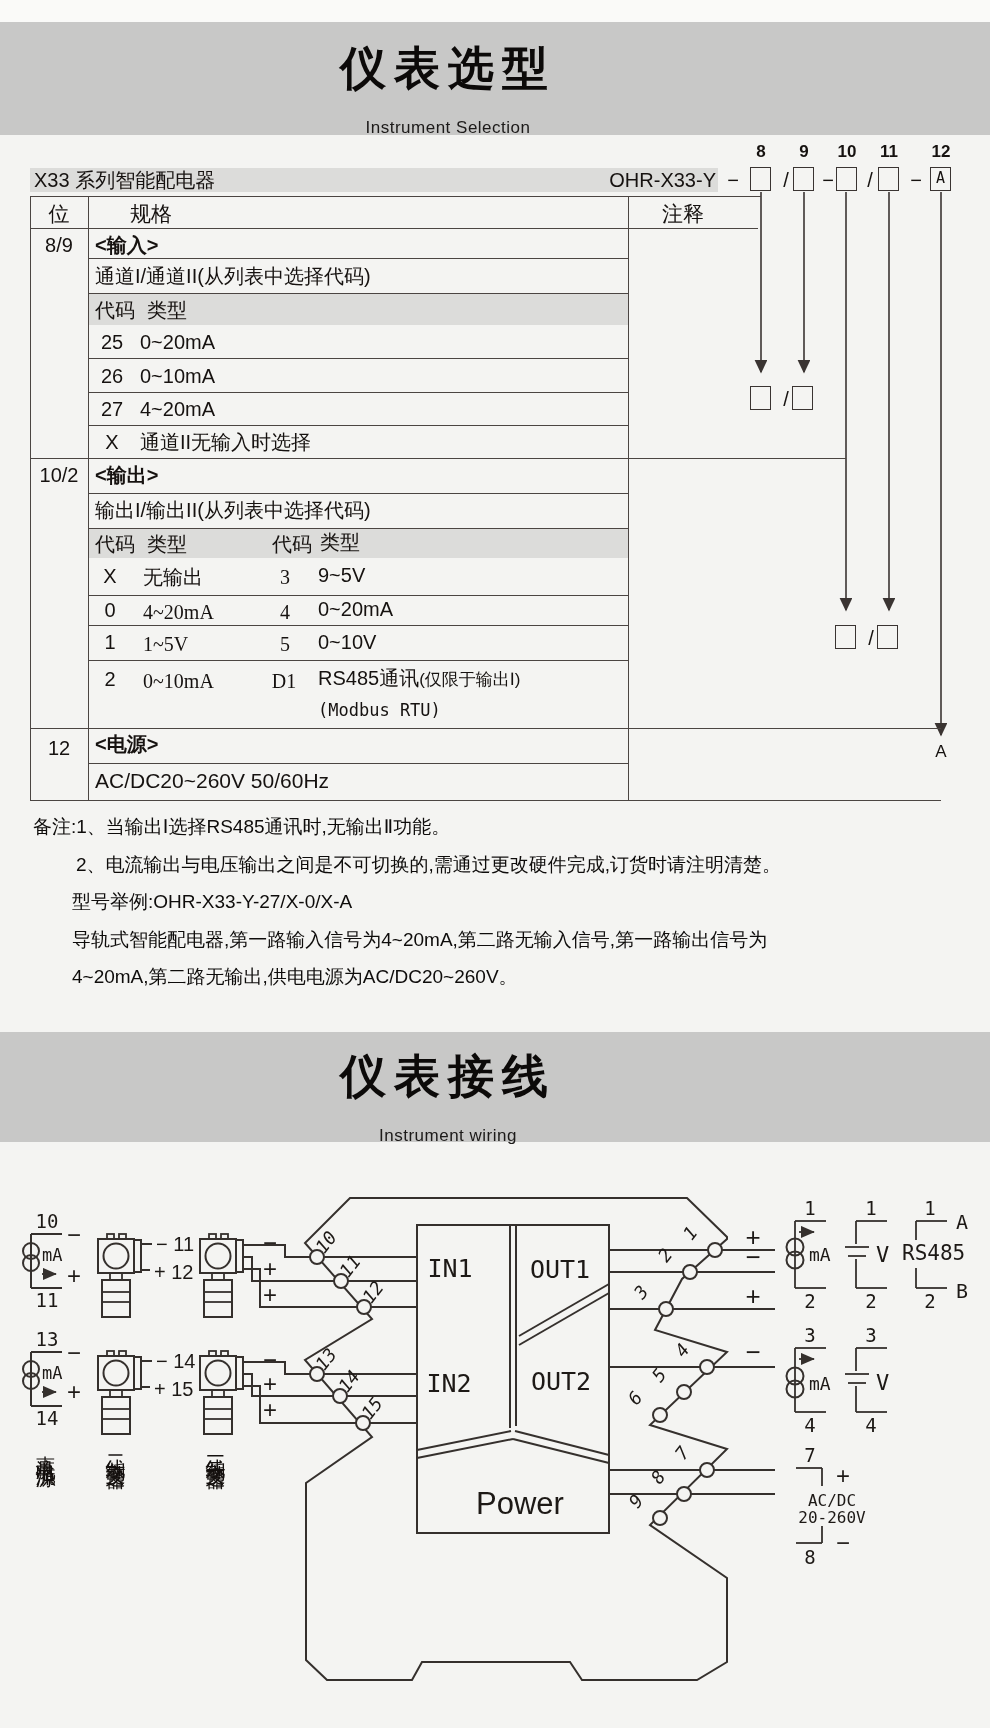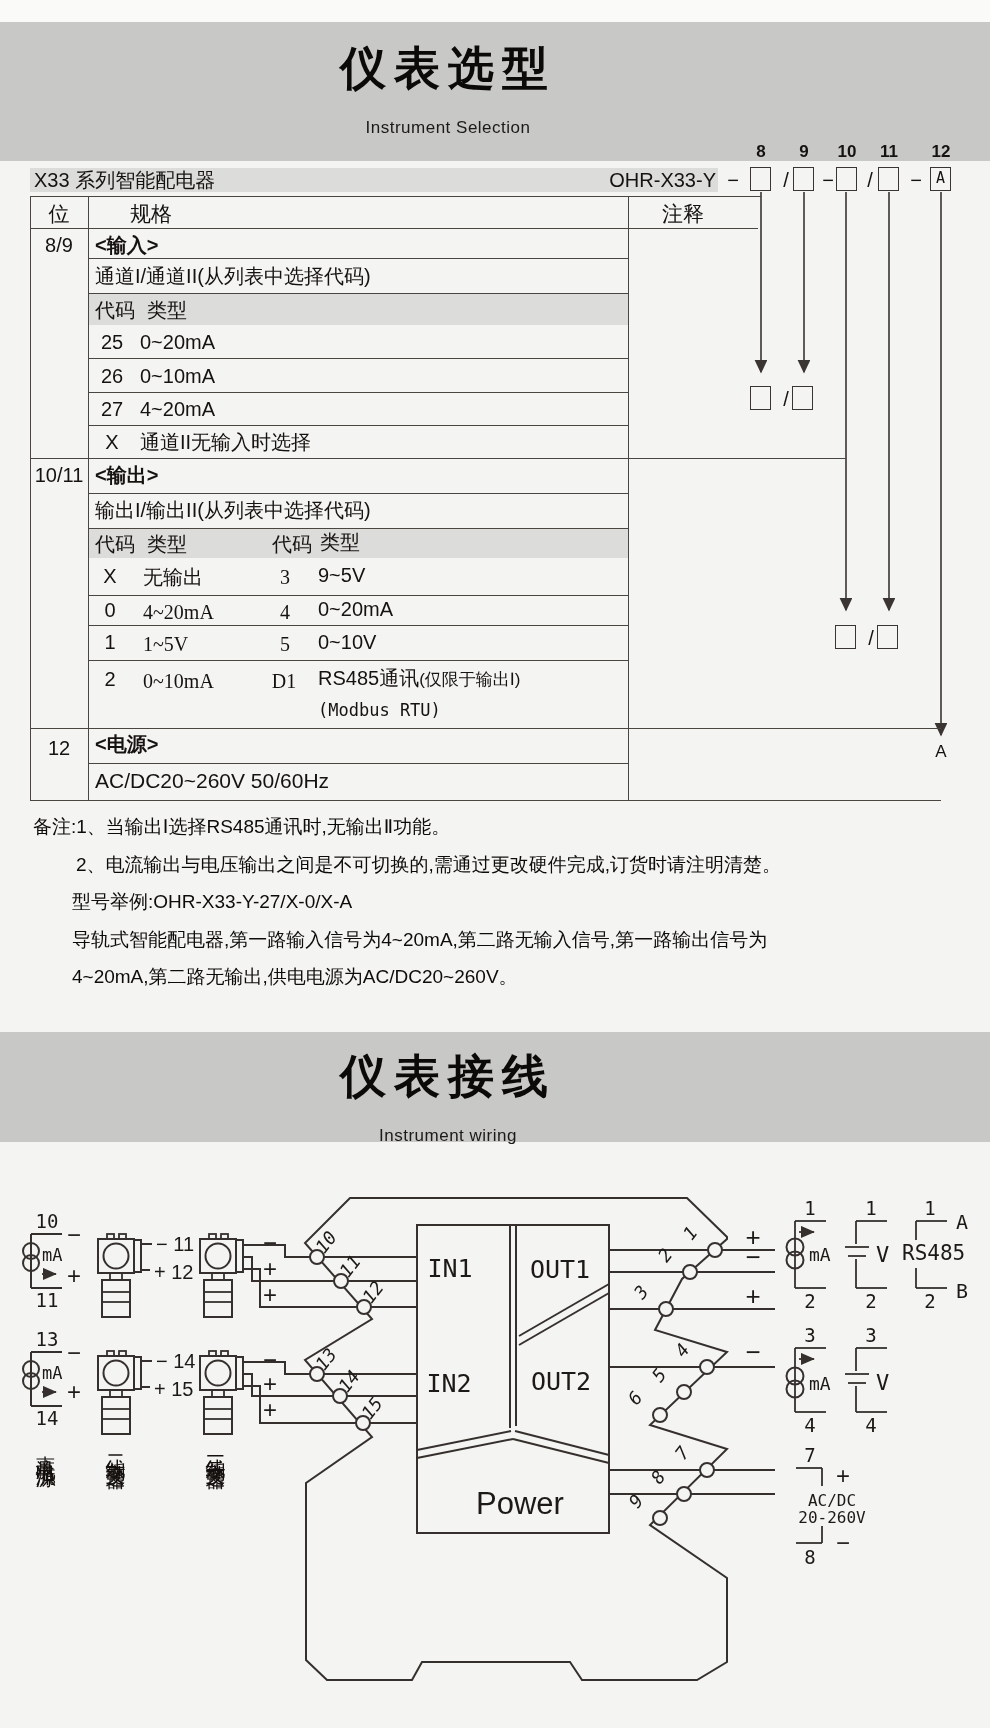--- a/index.html
+++ b/index.html
@@ -27,21 +27,21 @@
   svg text{fill:#1d1916;}
   .sg{stroke:#35302d;stroke-width:2;fill:none;}
   .sgthin{stroke:#35302d;stroke-width:1.8;fill:none;}
 </style>
 </head>
 <body>
 
 <div class="page">
 
   <div class="abs" style="left:0;top:0;width:990px;height:22px;background:#fafaf8;"></div>
-  <div class="banner" style="top:22px;height:139px;">
+  <div class="banner" style="top:22px;height:113px;">
     <div class="t" style="margin-top:16px;width:896px;">仪表选型</div>
     <div class="s" style="width:896px;">Instrument Selection</div>
   </div>
 
   <div class="gray" style="left:30px;top:168px;width:688px;height:24px;">
     <span class="txt" style="left:4px;top:0;">X33 系列智能配电器</span>
     <span class="txt" style="right:2px;top:0;">OHR-X33-Y</span>
   </div>
 
   <span class="digit" style="left:746px;top:142px;">8</span>
@@ -119,21 +119,21 @@
 
   <span class="txt ctr" style="left:95px;top:330px;width:34px;">25</span>
   <span class="txt" style="left:140px;top:330px;">0~20mA</span>
   <span class="txt ctr" style="left:95px;top:364px;width:34px;">26</span>
   <span class="txt" style="left:140px;top:364px;">0~10mA</span>
   <span class="txt ctr" style="left:95px;top:397px;width:34px;">27</span>
   <span class="txt" style="left:140px;top:397px;">4~20mA</span>
   <span class="txt ctr" style="left:95px;top:430px;width:34px;">X</span>
   <span class="txt" style="left:140px;top:430px;">通道II无输入时选择</span>
 
-  <span class="txt ctr" style="left:30px;top:463px;width:58px;">10/11</span>
+  <span class="txt ctr" style="left:30px;top:463px;width:58px;">10/2</span>
   <span class="txt" style="left:95px;top:463px;font-weight:600;">&lt;输出&gt;</span>
   <span class="txt" style="left:95px;top:498px;">输出I/输出II(从列表中选择代码)</span>
   <span class="txt serif" style="left:95px;top:532px;">代码</span>
   <span class="txt serif" style="left:147px;top:532px;">类型</span>
   <span class="txt serif" style="left:272px;top:532px;">代码</span>
   <span class="txt" style="left:320px;top:530px;">类型</span>
 
   <span class="txt ctr" style="left:95px;top:564px;width:30px;">X</span>
   <span class="txt serif" style="left:143px;top:565px;">无输出</span>
   <span class="txt ctr serif" style="left:265px;top:565px;width:40px;">3</span>

